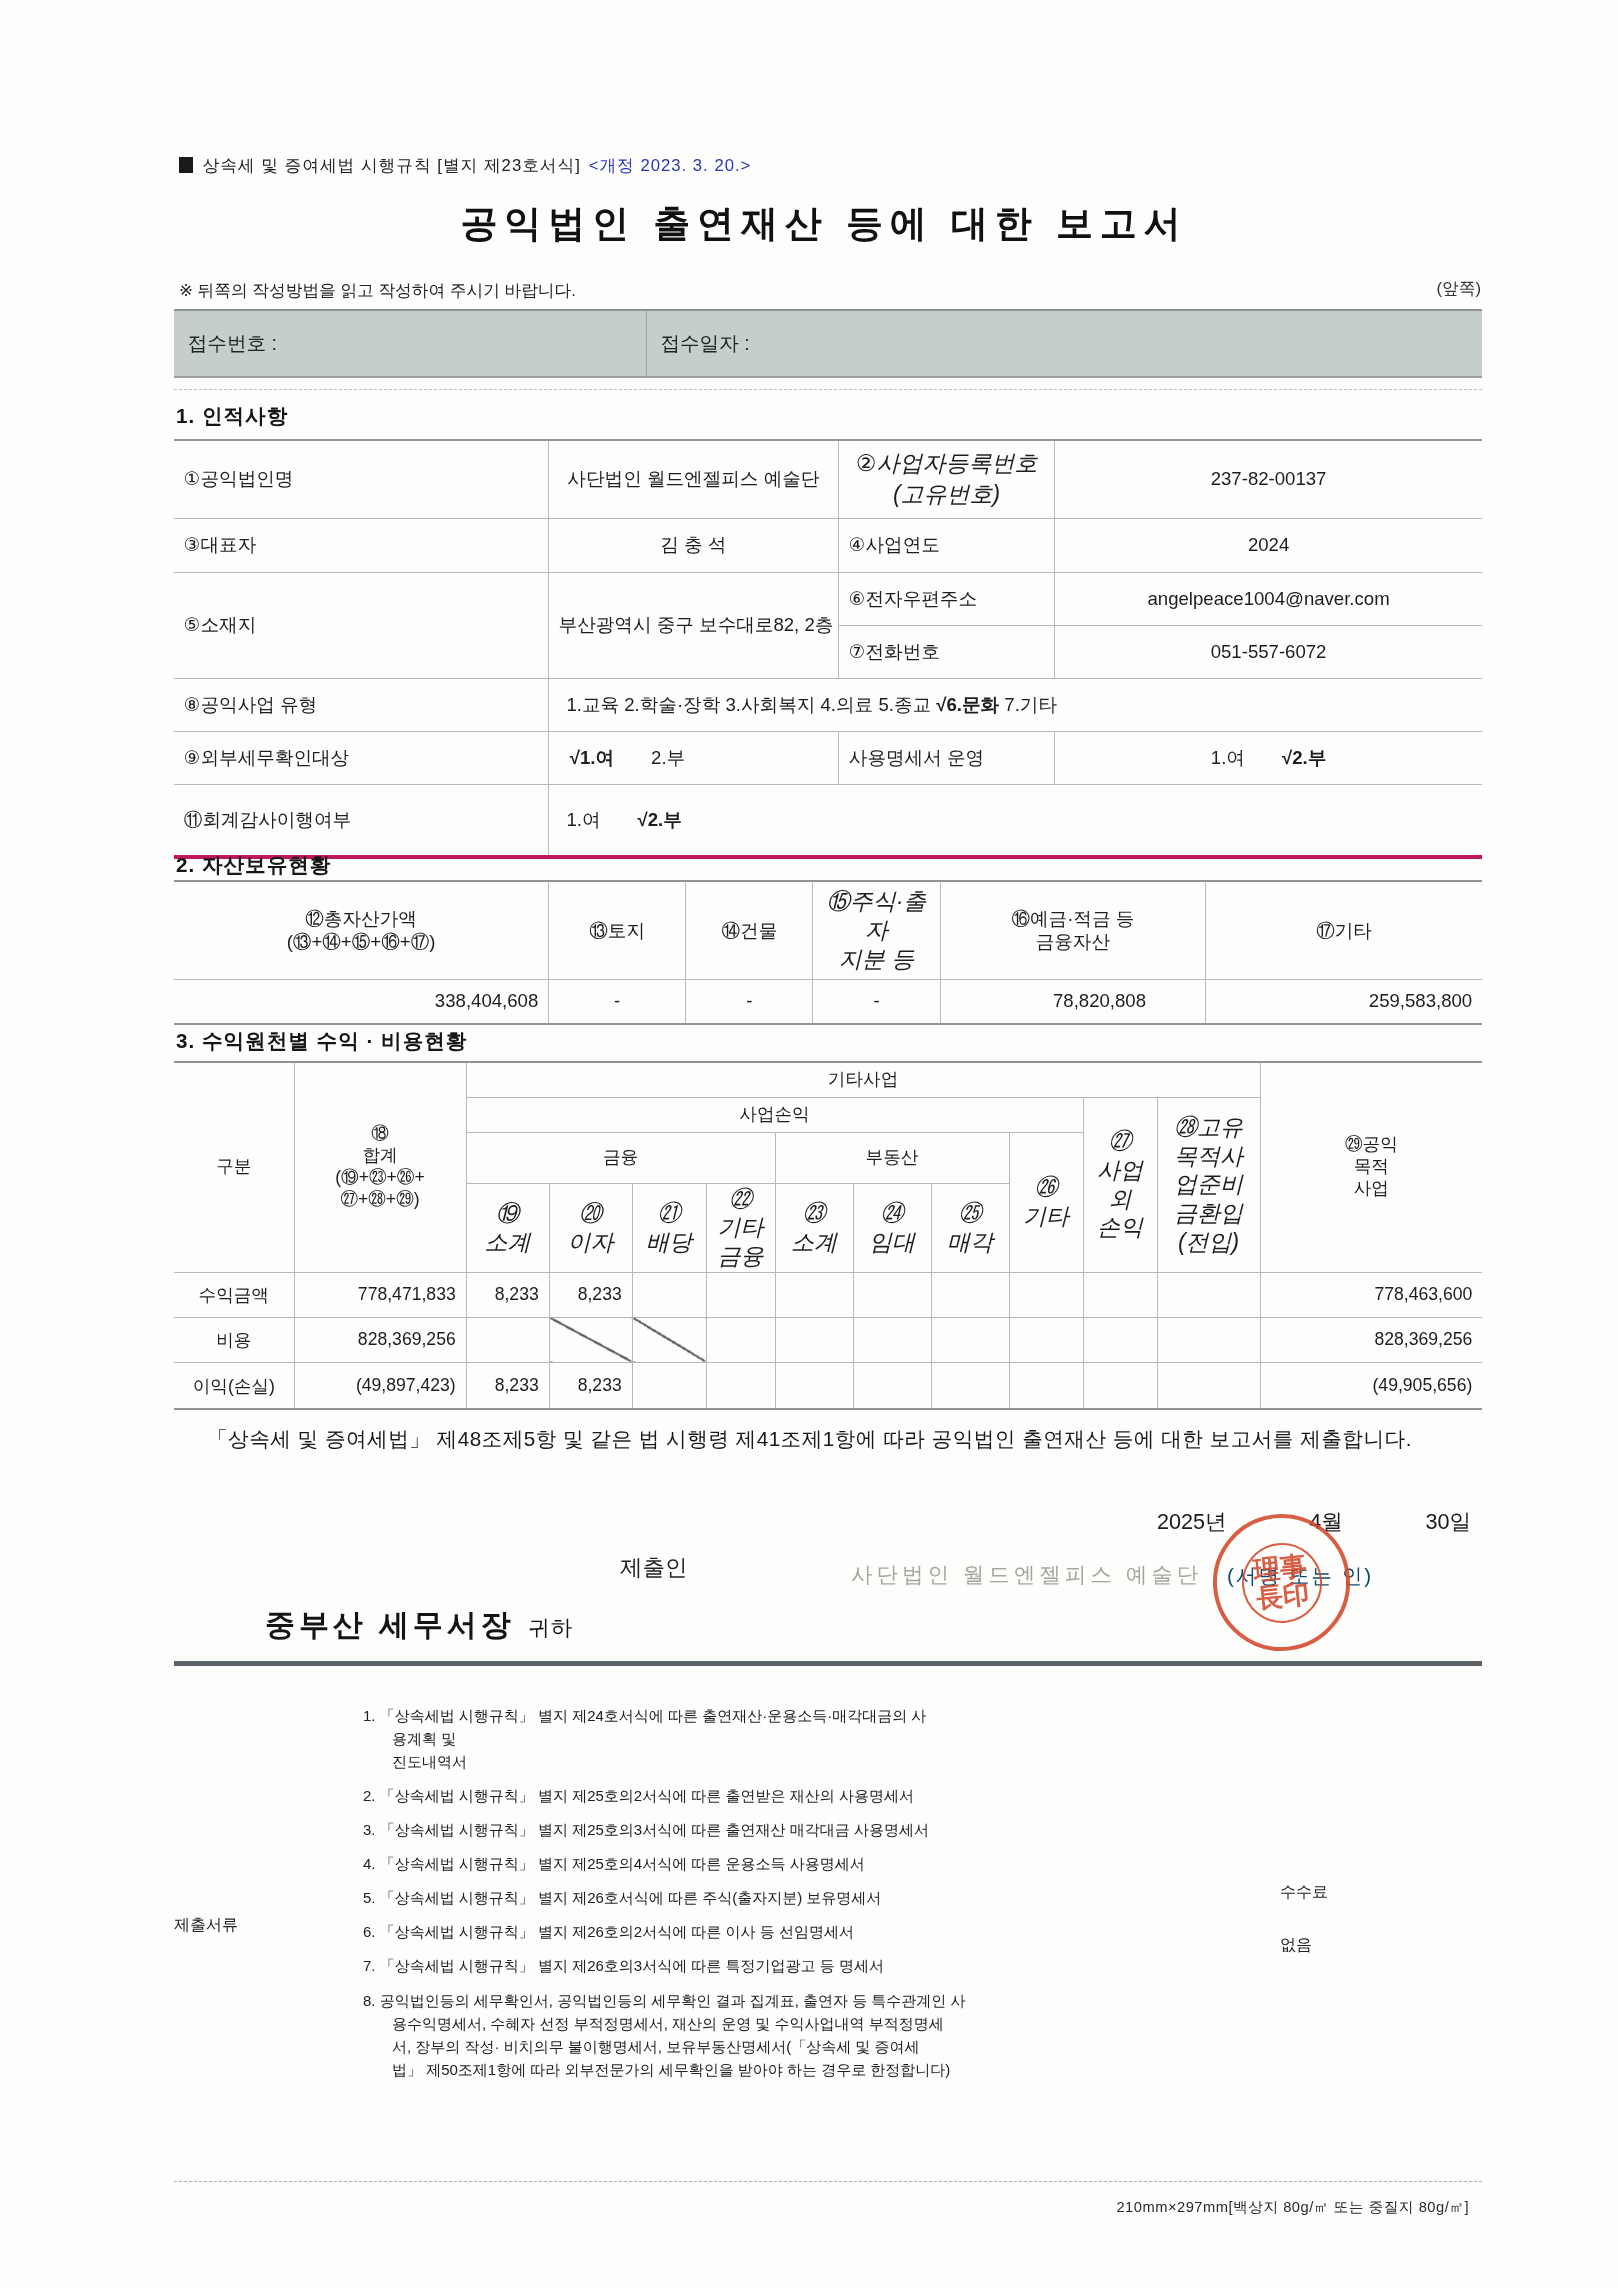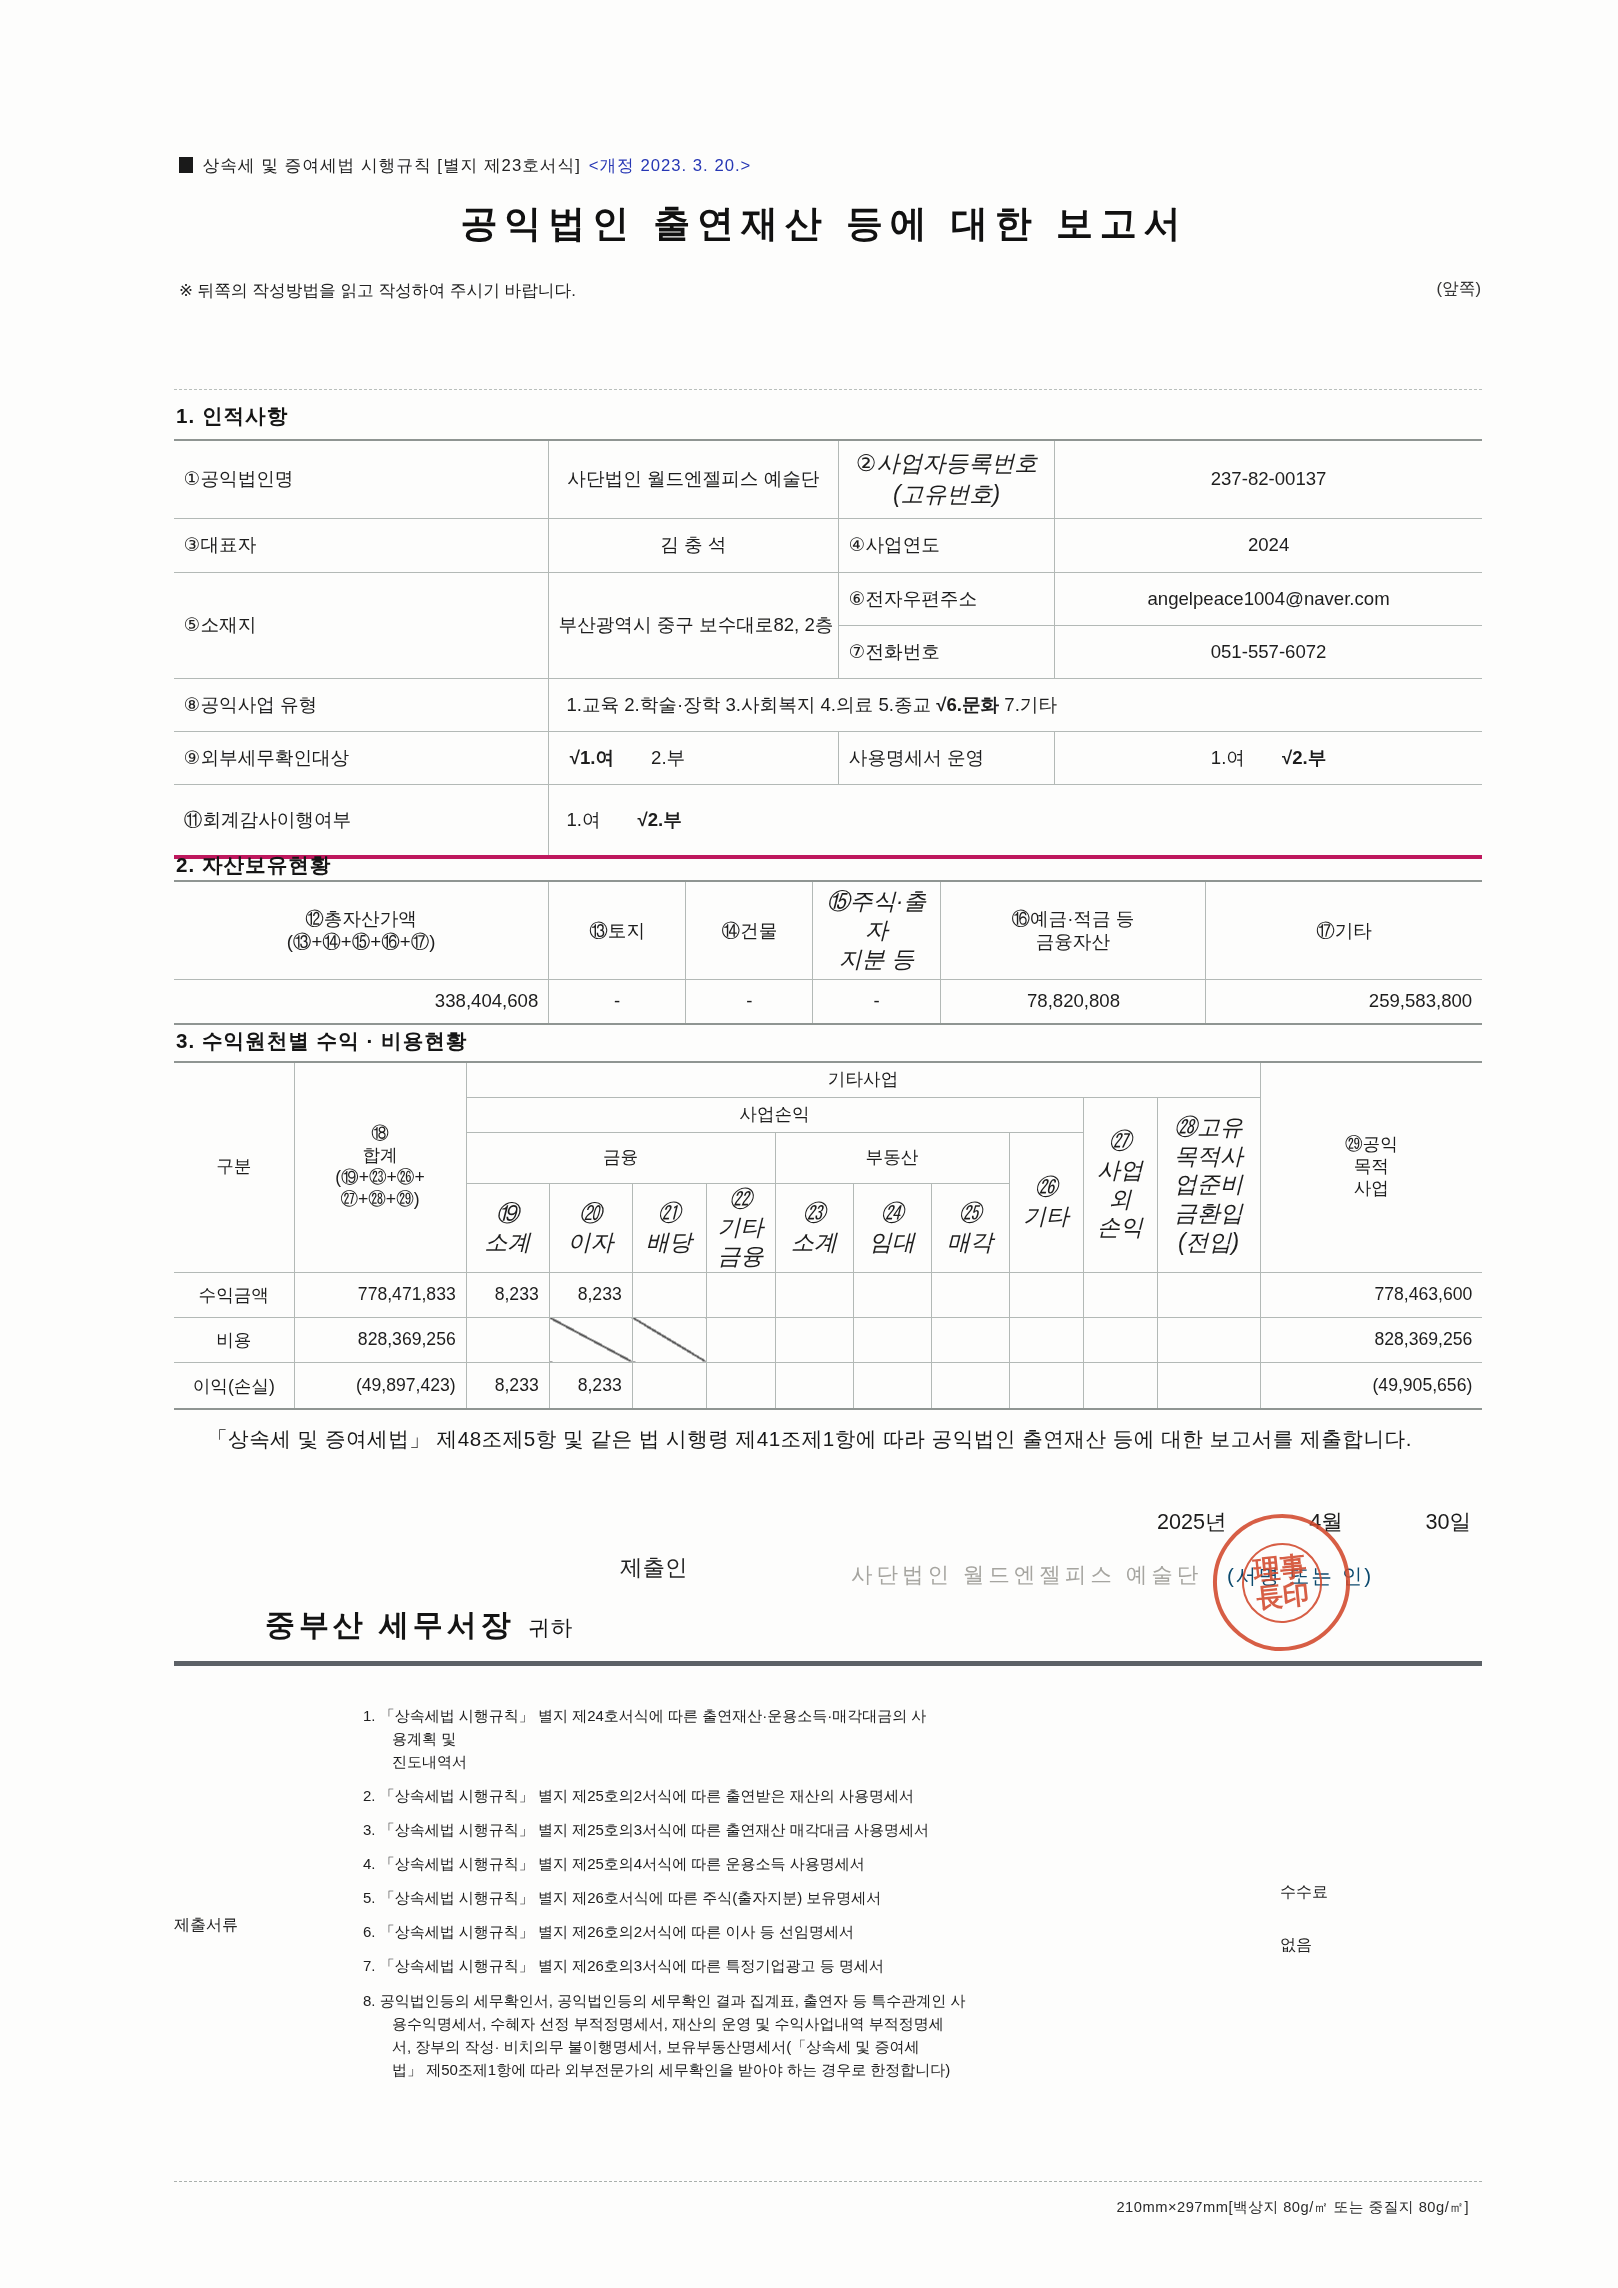--- a/index.html
+++ b/index.html
@@ -41,21 +41,21 @@
   table.t tr>td:last-child{border-right:none;}
   .t-wrap1{position:absolute;top:439px;left:174px;}
   .t-wrap2{position:absolute;top:880px;left:174px;}
   .t-wrap3{position:absolute;top:1061px;left:174px;}
   .t-wrap1 table{border-top:2px solid #8f9592;border-bottom:4px solid #be185d;}
   .t-wrap2 table{border-top:2px solid #8f9592;border-bottom:2px solid #8f9592;}
   .t-wrap3 table{border-top:2px solid #8f9592;border-bottom:2px solid #8f9592;}
   td.lbl{padding-left:9.8px;text-align:left;}
   td.ctr{text-align:center;}
   td.num{text-align:right;padding-right:9.8px;}
-  td.numpad{text-align:right;padding-right:85px;}
+  td.numpad{text-align:right;padding-right:59px;}
   .chk{font-weight:bold;}
   .opt-gap{display:inline-block;width:37px;}
   .hdr-c{text-align:center;vertical-align:middle;line-height:1.25;}
   .small-h{font-size:23px;font-style:italic;}
   td.diag{background:linear-gradient(to top right,
       transparent calc(50% - 1px), #555 calc(50% - 1px),
       #555 calc(50% + 1px), transparent calc(50% + 1px));}
 
   
   .decl{position:absolute;top:1419px;left:174px;width:1309px;font-size:20.6px;line-height:1.95;
@@ -95,20 +95,24 @@
 
   <div class="hdr-note">
     <span class="sq"></span><span>상속세 및 증여세법 시행규칙 [별지 제23호서식]</span><span class="rev">&lt;개정 2023. 3. 20.&gt;</span>
   </div>
 
   <div class="doc-title">공익법인 출연재산 등에 대한 보고서</div>
 
   <div class="instr">※ 뒤쪽의 작성방법을 읽고 작성하여 주시기 바랍니다.</div>
   <div class="front-label">(앞쪽)</div>
 
+  <div class="receipt">
+    <div class="cell1">접수번호 :</div>
+    <div class="cell2">접수일자  :</div>
+  </div>
   <div class="receipt-underline"></div>
 
   <div class="sec-head" style="top:402px;">1. 인적사항</div>
   <div class="t-wrap1">
     <table class="t">
       <colgroup>
           <col style="width:374px">
           <col style="width:290px">
           <col style="width:216px">
           <col style="width:427px">

